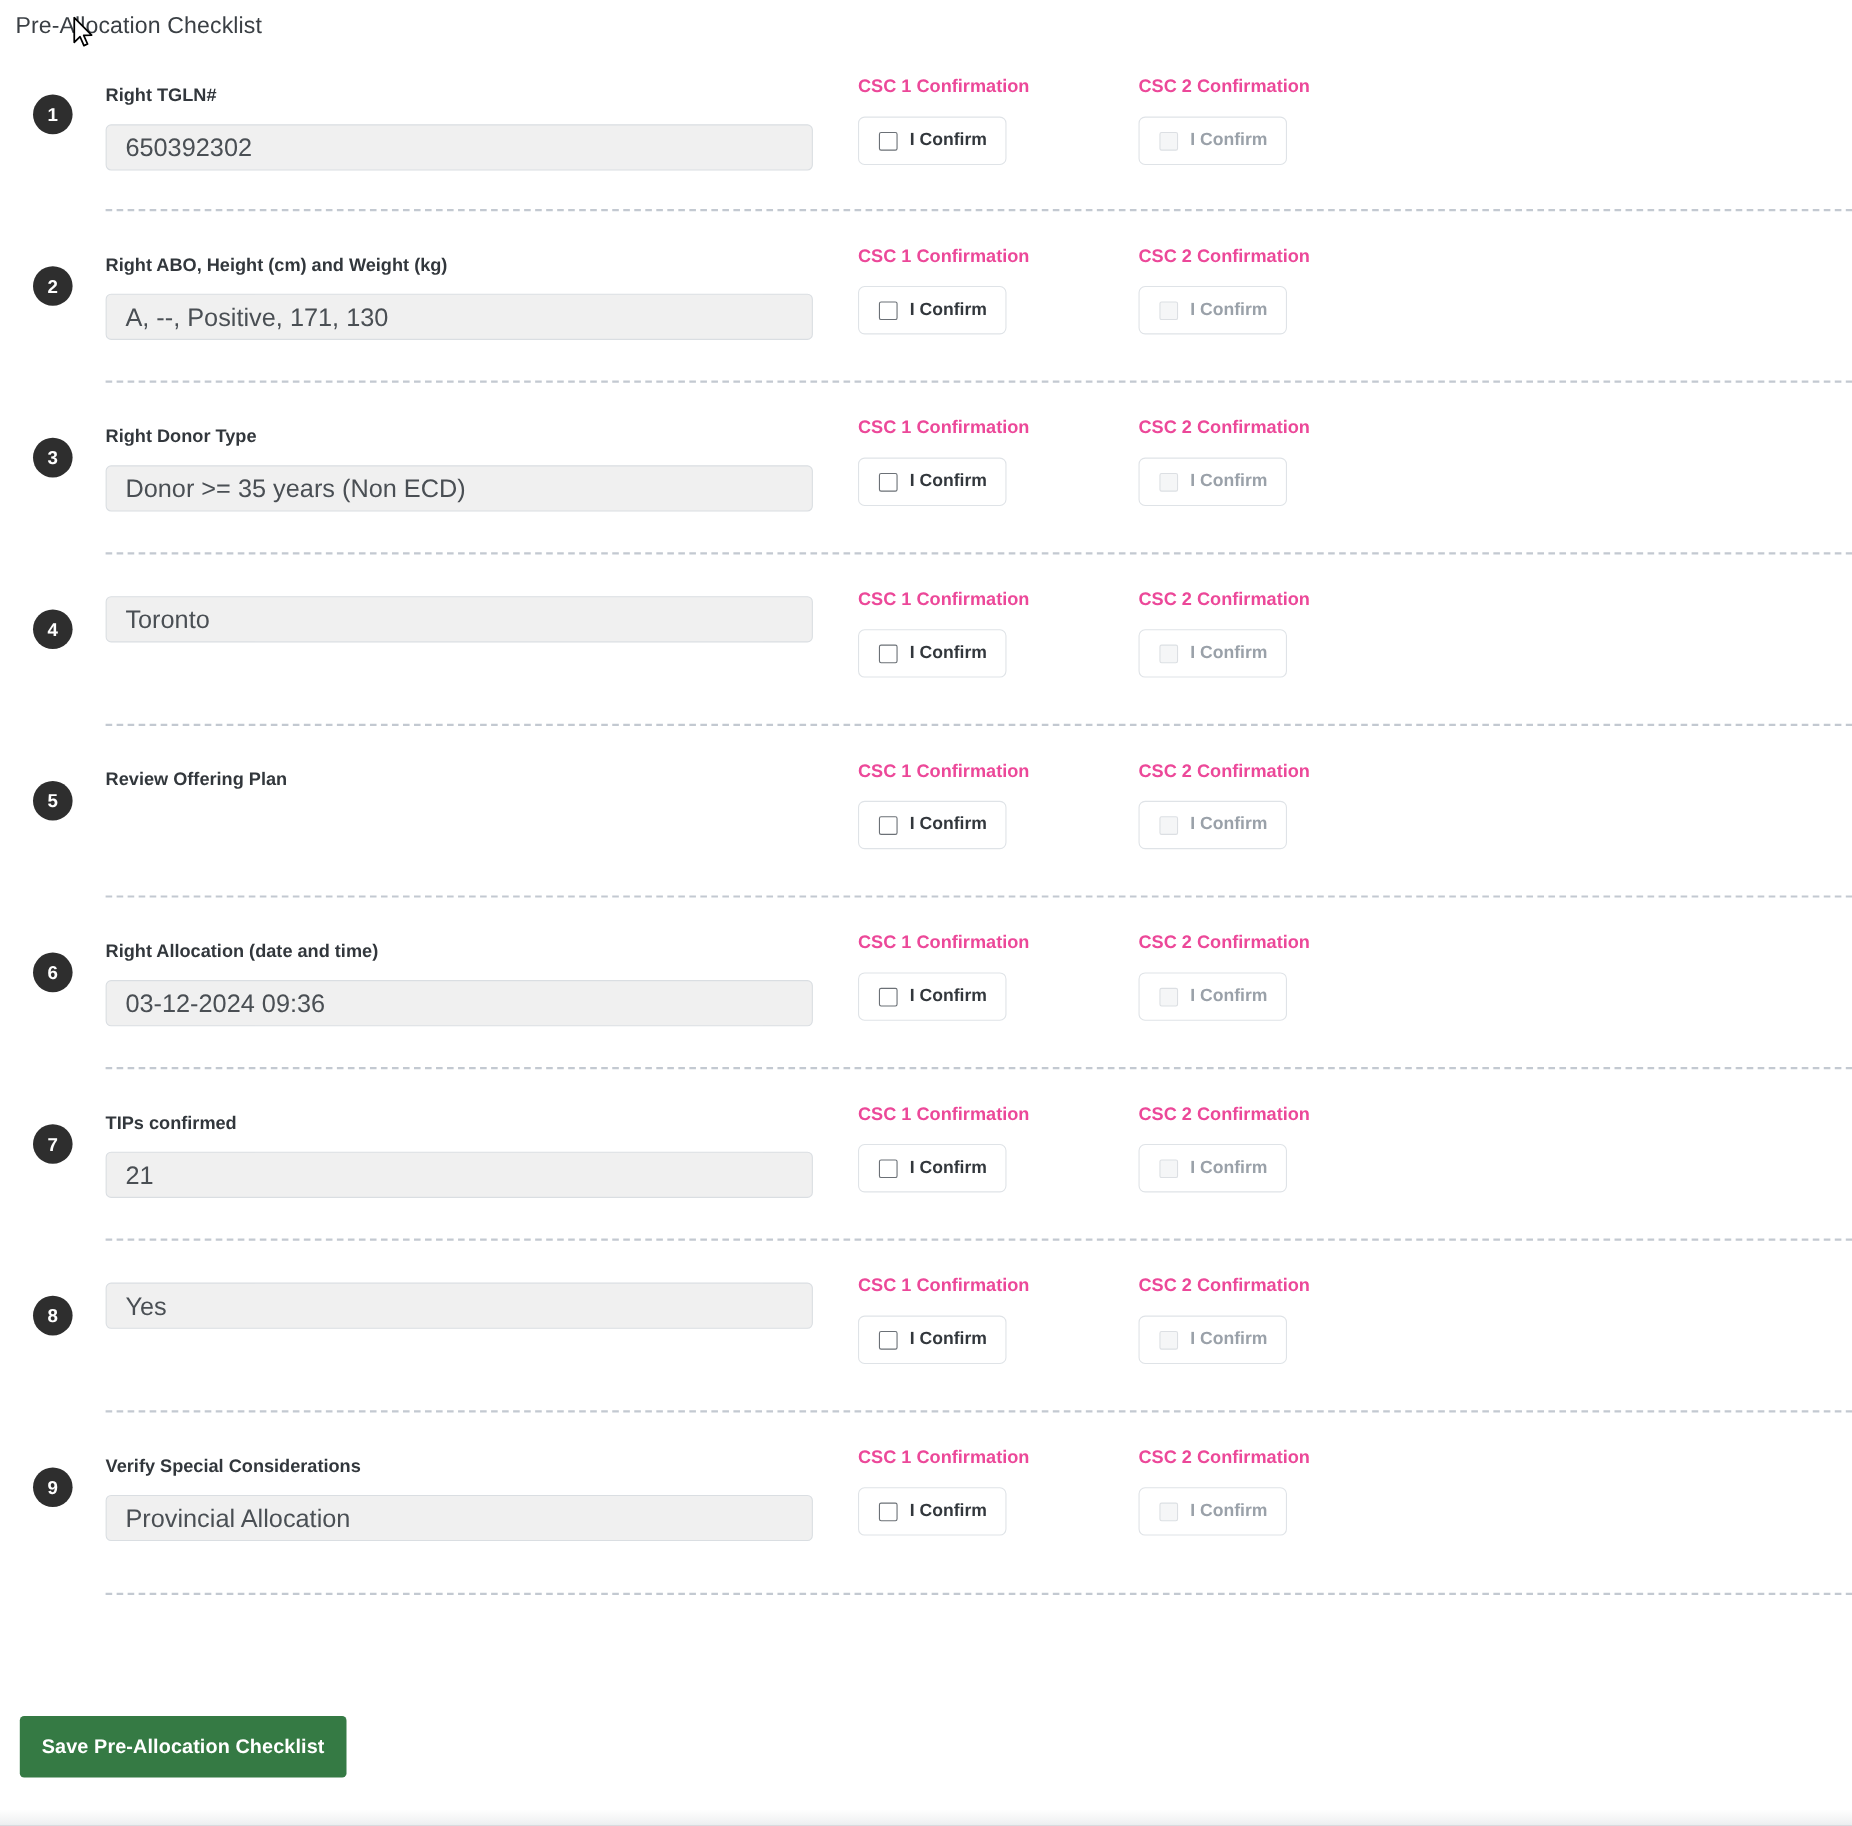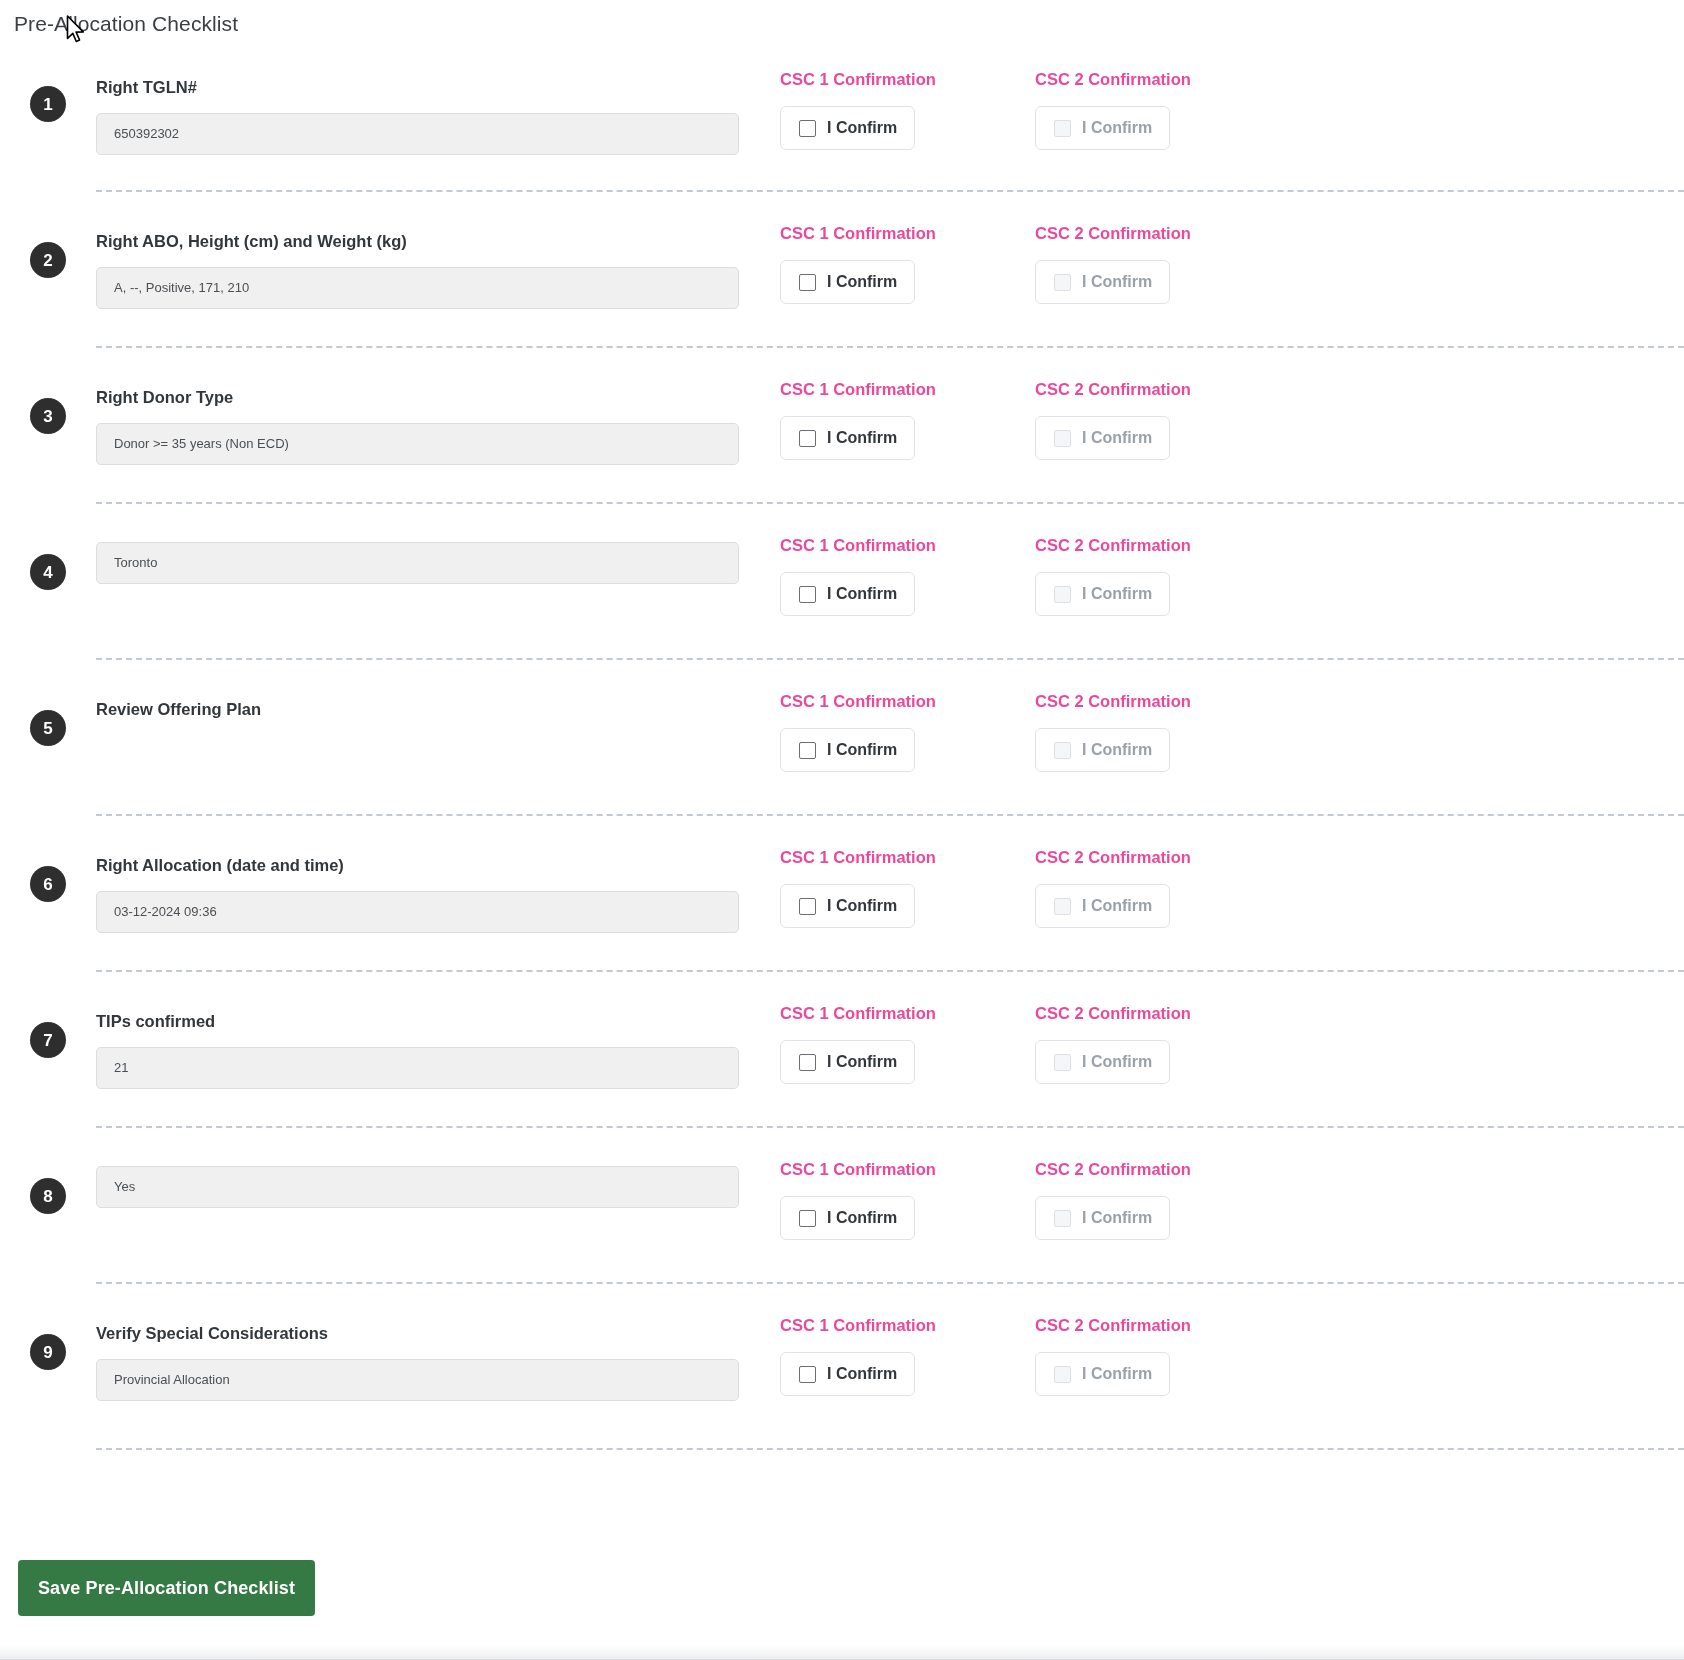--- a/index.html
+++ b/index.html
@@ -103,21 +103,21 @@
   }
 
   .field-input {
     width: 643px;
     height: 42px;
     background: #f0f0f0;
     border: 1px solid #dadee2;
     border-radius: 5px;
     padding: 0 17px;
     font-family: "Liberation Sans", sans-serif;
-    font-size: 13px;
+    font-size: 23px;
     color: #4a4f54;
     line-height: 40px;
     white-space: nowrap;
     overflow: hidden;
   }
 
   
   .confirm-col {
     position: absolute;
     top: 32px;
@@ -229,21 +229,21 @@
         <div class="confirm-col csc2"><div class="confirm-head">CSC 2 Confirmation</div><div class="confirm-box disabled">
             <span class="cbox"></span>
             <span class="cbox-label">I Confirm</span>
           </div></div>
       </div>
       <div class="row">
         <div class="divider"></div>
         <div class="badge">2</div>
         <div class="field-col">
           <div class="field-label">Right ABO, Height (cm) and Weight (kg)</div>
-          <div class="field-input">A, --, Positive, 171, 210</div>
+          <div class="field-input">A, --, Positive, 171, 130</div>
         </div>
         <div class="confirm-col csc1"><div class="confirm-head">CSC 1 Confirmation</div><div class="confirm-box">
             <span class="cbox"></span>
             <span class="cbox-label">I Confirm</span>
           </div></div>
         <div class="confirm-col csc2"><div class="confirm-head">CSC 2 Confirmation</div><div class="confirm-box disabled">
             <span class="cbox"></span>
             <span class="cbox-label">I Confirm</span>
           </div></div>
       </div>

